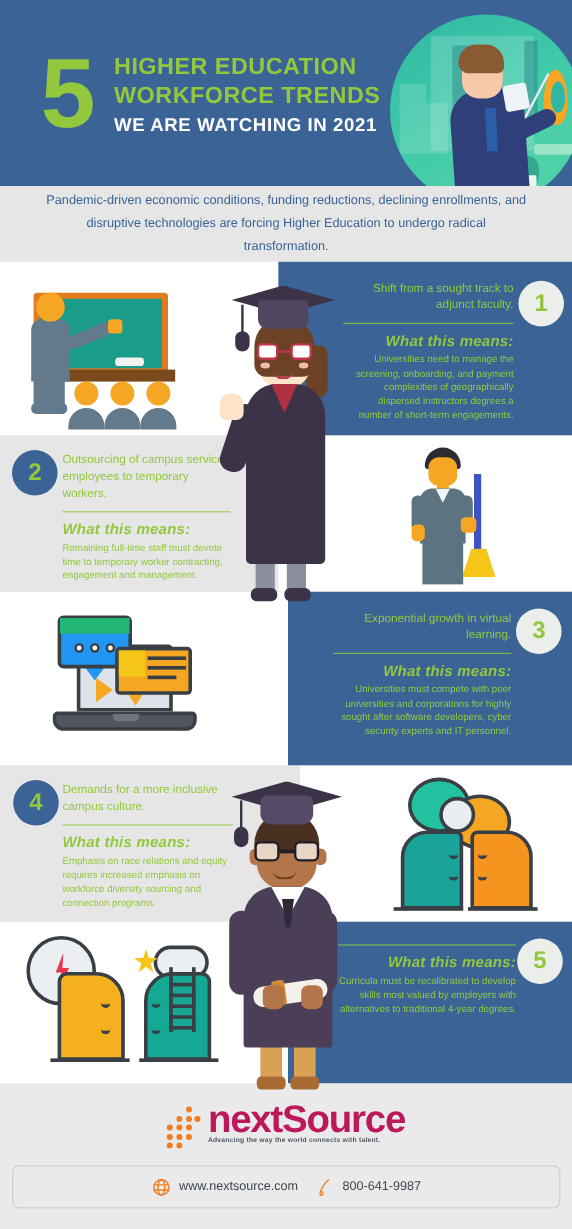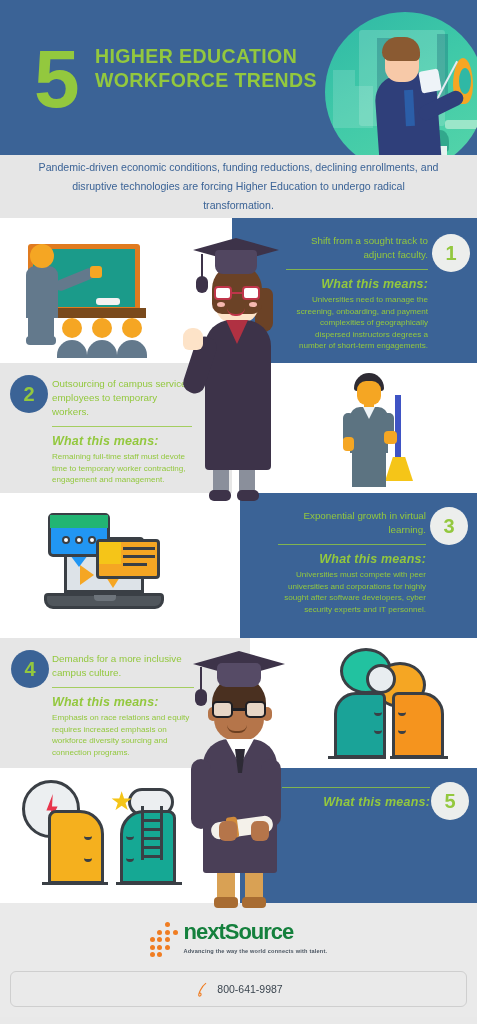--- a/index.html
+++ b/index.html
@@ -227,21 +227,21 @@
   .mg-scrollband { position:absolute; left:44px; top:172px; width:11px; height:21px; background:#d08a3a; border-radius:3px; transform: rotate(-8deg); }
   .mg-leg { position:absolute; top:222px; width:18px; height:34px; background:#d9a154; }
   .mg-shoe { position:absolute; top:252px; width:24px; height:11px; background:#a86c32; border-radius:4px; }
 
   
   .footer { position:relative; width:477px; height:114px; background:#eaeaea; }
   .logo-wrap { position:absolute; left:0; right:0; top:14px; display:flex; justify-content:center; align-items:flex-start; }
   .logo-dots { display:grid; grid-template-columns: repeat(4, 5px); grid-auto-rows:5px; gap:2.6px; margin-top:5px; margin-right:6px; }
   .logo-dots span { width:5px; height:5px; border-radius:50%; background:#f07d22; }
   .logo-dots span.off { background:transparent; }
-  .logo-text { font-size: 22px; font-weight:700; color:#15803d; letter-spacing:-1px; line-height:30px; }
+  .logo-text { font-size: 32px; font-weight:700; color:#be185d; letter-spacing:-1px; line-height:30px; }
   .logo-text em { font-style:normal; }
   .logo-tag { font-size: 5.6px; font-weight:700; color:#4a5561; letter-spacing:.2px; margin-top:1px; }
 
   .contact {
     position:absolute; left:10px; top:68px; width:457px; height:36px;
     border:1px solid #cfcfcf; border-radius:6px;
     display:flex; align-items:center; justify-content:center; gap:14px;
   }
   .citem { display:flex; align-items:center; gap:6px; }
   .citem span.txt { font-size:10.5px; color:#3c4650; }
@@ -271,20 +271,21 @@
       <div class="hdr-arm"></div>
       <div class="hdr-paper"></div>
       <div class="hdr-man-head"></div>
       <div class="hdr-man-hair"></div>
     </div>
 
     <div class="big5">5</div>
     <div class="hdr-lines">
       <div class="hdr-l1">HIGHER EDUCATION</div>
       <div class="hdr-l2">WORKFORCE TRENDS</div>
+      <div class="hdr-l3">WE ARE WATCHING IN 2021</div>
     </div>
   </div>
 
   <div class="intro">
     <p>Pandemic-driven economic conditions, funding reductions, declining enrollments, and disruptive technologies are forcing Higher Education to undergo radical transformation.</p>
   </div>
 
   <div class="sec" style="height:145px;">
     <div class="half white" style="left:0;width:232px;"></div>
     <div class="half blue" style="left:232px;width:245px;"></div>
@@ -463,20 +464,21 @@
           <i style="top:49px;"></i>
       </div>
       <div class="eyeline" style="left:118px; top:62px;"></div>
       <div class="eyeline" style="left:118px; top:84px;"></div>
       <div class="hd-base" style="left:108px; top:108px; width:66px;"></div>
     </div>
 
     <div class="copy ta-r" style="left:282px; top:12px; width:148px;">
       <div class="rule"></div>
       <div class="wtm">What this means:</div>
+      <div class="body-txt">Curricula must be recalibrated to develop skills most valued by employers with alternatives to traditional 4-year degrees.</div>
     </div>
     <div class="badge light" style="left:431px; top:14px;">5</div>
   </div>
 
   <div class="mg" style="top:645px;">
     <div class="mg-leg" style="left:34px;"></div>
     <div class="mg-leg" style="left:62px;"></div>
     <div class="mg-shoe" style="left:31px;"></div>
     <div class="mg-shoe" style="left:59px;"></div>
     <div class="mg-ear" style="left:25px;"></div>
@@ -533,20 +535,31 @@
       <div style="display:flex; flex-direction:column; align-items:flex-start;">
         <div class="logo-text"><em>next</em><em>Source</em></div>
         <div class="logo-tag">Advancing the way the world connects with talent.</div>
       </div>
     </div>
 
     <div class="contact">
       <div class="citem">
         <span class="cicon">
           <svg viewBox="0 0 24 24" fill="none" stroke="#f07d22" stroke-width="1.6">
+            <circle cx="12" cy="12" r="9"></circle>
+              <ellipse cx="12" cy="12" rx="4" ry="9"></ellipse>
+            <line x1="3" y1="9" x2="21" y2="9"></line>
+              <line x1="3" y1="15" x2="21" y2="15"></line>
+          </svg>
+        </span>
+        <span class="txt">www.nextsource.com</span>
+      </div>
+      <div class="citem">
+        <span class="cicon">
+          <svg viewBox="0 0 24 24" fill="none" stroke="#f07d22" stroke-width="1.6">
             <path d="M17 3c-3 2-6 6-8 10s-3 7-2 8c1.2 1.2 3-0.5 3-2 0-1.6-1.2-2.4-2.4-1.6"></path>
           </svg>
         </span>
         <span class="txt">800-641-9987</span>
       </div>
     </div>
   </div>
 
 </div>
 

